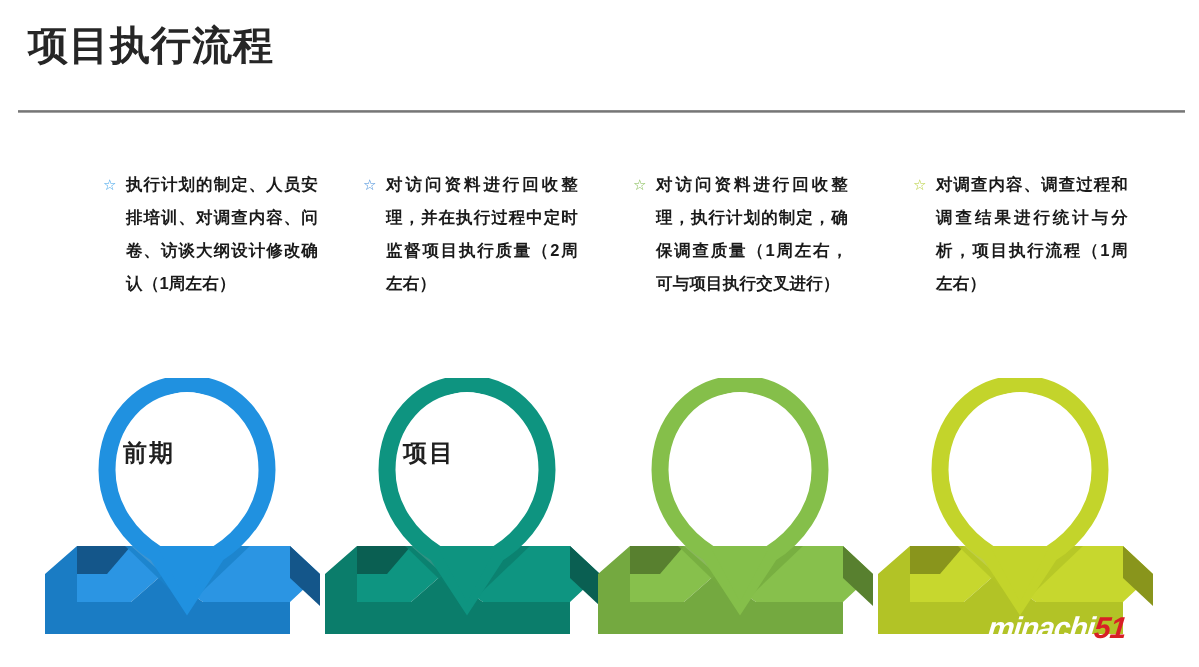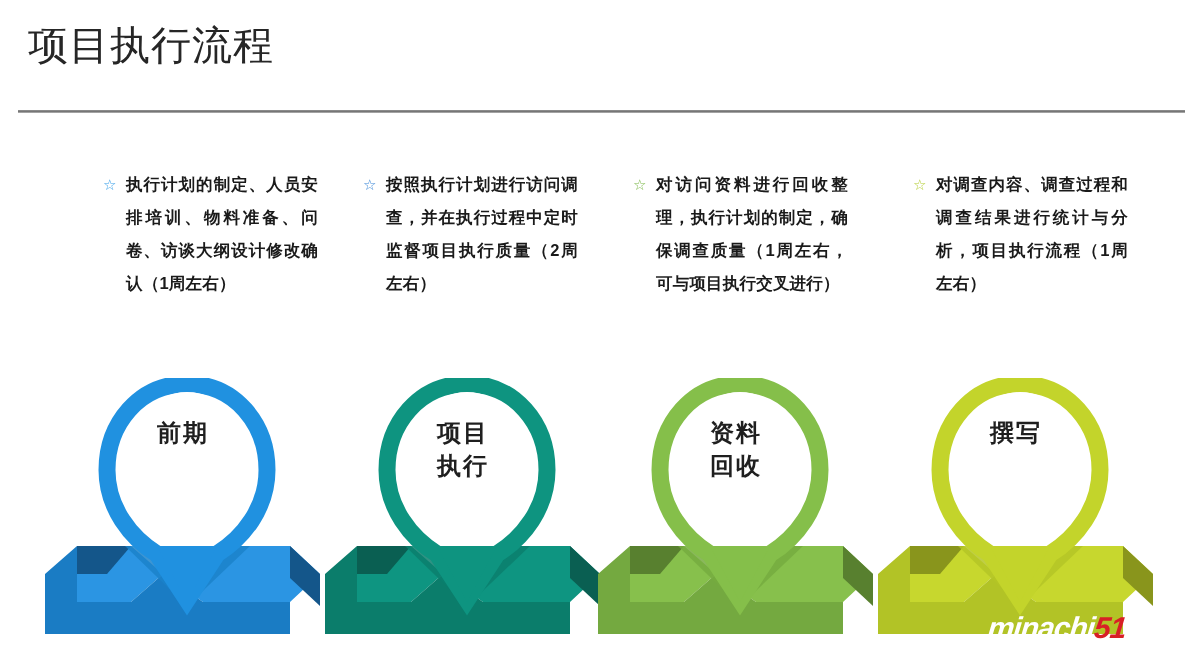--- a/index.html
+++ b/index.html
@@ -16,21 +16,21 @@
     height: 667px;
     background: #ffffff;
   }
 
   
   #title {
     position: absolute;
     left: 28px;
     top: 22px;
     font-size: 40px;
-    font-weight: normal;
+    font-weight: bold;
     color: #262626;
     letter-spacing: 1px;
     line-height: 1.15;
     white-space: nowrap;
   }
   #divider {
     position: absolute;
     left: 18px;
     top: 110px;
     width: 1167px;
@@ -92,28 +92,27 @@
   .stage.s0 { left: 45px; }
   .stage.s1 { left: 325px; text-decoration: underline; }
   .stage.s2 { left: 598px; }
   .stage.s3 { left: 878px; }
 
   .stage-svg { display: block; }
 
   .pin-label {
     position: absolute;
     width: 120px;
-    text-align: center;
     font-size: 24px;
     font-weight: bold;
     line-height: 33px;
     color: #1f1f1f;
     letter-spacing: 2px;
     left: 78px;
-    top: 38px;
+    top: 58px;
     pointer-events: none;
   }
 
   
   #watermark {
     position: absolute;
     left: 988px;
     top: 612px;
     font-size: 30px;
     font-style: italic;
@@ -131,27 +130,27 @@
 
 <div id="slide">
 
   <div id="title">项目执行流程</div>
   <div id="divider"></div>
 
   <div id="desc-row">
 
     <div class="desc c0">
       <div class="desc-inner">
-        <span class="bullet" style="color: rgb(58, 160, 232);">☆</span><span>执行计划的制定、人员安排培训、物料准备、问卷、访谈大纲设计修改确认（1周左右）</span>
+        <span class="bullet" style="color: rgb(58, 160, 232);">☆</span><span>执行计划的制定、人员安排培训、对调查内容、问卷、访谈大纲设计修改确认（1周左右）</span>
       </div>
     </div>
 
     <div class="desc c1">
       <div class="desc-inner">
-        <span class="bullet" style="color: rgb(63, 138, 216);">☆</span><span>按照执行计划进行访问调查，并在执行过程中定时监督项目执行质量（2周左右）</span>
+        <span class="bullet" style="color: rgb(63, 138, 216);">☆</span><span>对访问资料进行回收整理，并在执行过程中定时监督项目执行质量（2周左右）</span>
       </div>
     </div>
 
     <div class="desc c2">
       <div class="desc-inner">
         <span class="bullet" style="color: rgb(125, 184, 74);">☆</span><span>对访问资料进行回收整理，执行计划的制定，确保调查质量（1周左右，可与项目执行交叉进行）</span>
       </div>
     </div>
 
     <div class="desc c3">
@@ -189,54 +188,48 @@
         <polygon class="arw-side" points="245,168 275,196 275,228 245,200" fill="#0a5f52"></polygon>
         <polygon class="arw-front" points="0,196 32,168 32,224 86,224 118,196 158,224 245,224 245,256 0,256" fill="#0b7d6b"></polygon>
         <polygon class="arw-shadowleft" points="32,168 86,168 62,196 32,196" fill="#0a5f52"></polygon>
         <polygon class="pin-drop" points="80,168 205,168 142,228" fill="#0a7f6d" opacity="0.85"></polygon>
         <path class="pin" d="M142,6 C190,6 222,46 222,92 C222,130 198,160 172,176 L142,222 L112,176 C86,160 62,130 62,92 C62,46 94,6 142,6 Z" fill="none" stroke="#0e9480" stroke-width="17"></path>
           <ellipse cx="142" cy="92" rx="63" ry="78" fill="#ffffff"></ellipse>
       <polygon points="112,168 172,168 142,224" fill="#0e9480"></polygon>
         </svg>
       <div class="pin-label">
         <div>项目</div>
-        <div>执行</div>
       </div>
     </div>
 
     <div class="stage s2">
       <svg class="stage-svg" width="290" height="268" viewBox="0 0 290 268">
         <polygon class="arw-top" points="32,168 86,168 118,196 158,168 245,168 275,196 245,224 158,224 118,196 86,224 32,224" fill="#87c04c"></polygon>
         <polygon class="arw-side" points="245,168 275,196 275,228 245,200" fill="#58802f"></polygon>
         <polygon class="arw-front" points="0,196 32,168 32,224 86,224 118,196 158,224 245,224 245,256 0,256" fill="#74a940"></polygon>
         <polygon class="arw-shadowleft" points="32,168 86,168 62,196 32,196" fill="#58802f"></polygon>
         <polygon class="pin-drop" points="80,168 205,168 142,228" fill="#75ab3f" opacity="0.85"></polygon>
         <path class="pin" d="M142,6 C190,6 222,46 222,92 C222,130 198,160 172,176 L142,222 L112,176 C86,160 62,130 62,92 C62,46 94,6 142,6 Z" fill="none" stroke="#85bf4a" stroke-width="17"></path>
           <ellipse cx="142" cy="92" rx="63" ry="78" fill="#ffffff"></ellipse>
       <polygon points="112,168 172,168 142,224" fill="#85bf4a"></polygon>
         </svg>
-      <div class="pin-label">
-        <div>资料</div>
-        <div>回收</div>
-      </div>
     </div>
 
     <div class="stage s3">
       <svg class="stage-svg" width="290" height="268" viewBox="0 0 290 268">
         <polygon class="arw-top" points="32,168 86,168 118,196 158,168 245,168 275,196 245,224 158,224 118,196 86,224 32,224" fill="#c7d72e"></polygon>
         <polygon class="arw-side" points="245,168 275,196 275,228 245,200" fill="#89951c"></polygon>
         <polygon class="arw-front" points="0,196 32,168 32,224 86,224 118,196 158,224 245,224 245,256 0,256" fill="#b2c326"></polygon>
         <polygon class="arw-shadowleft" points="32,168 86,168 62,196 32,196" fill="#89951c"></polygon>
         <polygon class="pin-drop" points="80,168 205,168 142,228" fill="#b4c526" opacity="0.85"></polygon>
         <path class="pin" d="M142,6 C190,6 222,46 222,92 C222,130 198,160 172,176 L142,222 L112,176 C86,160 62,130 62,92 C62,46 94,6 142,6 Z" fill="none" stroke="#c3d42b" stroke-width="17"></path>
           <ellipse cx="142" cy="92" rx="63" ry="78" fill="#ffffff"></ellipse>
       <polygon points="112,168 172,168 142,224" fill="#c3d42b"></polygon>
         </svg>
       <div class="pin-label">
-        <div>撰写</div>
       </div>
     </div>
 
   </div>
 
   <div id="watermark">
     <span class="wm-a">minachi</span><span class="wm-b">51</span>
   </div>
 
 </div>

